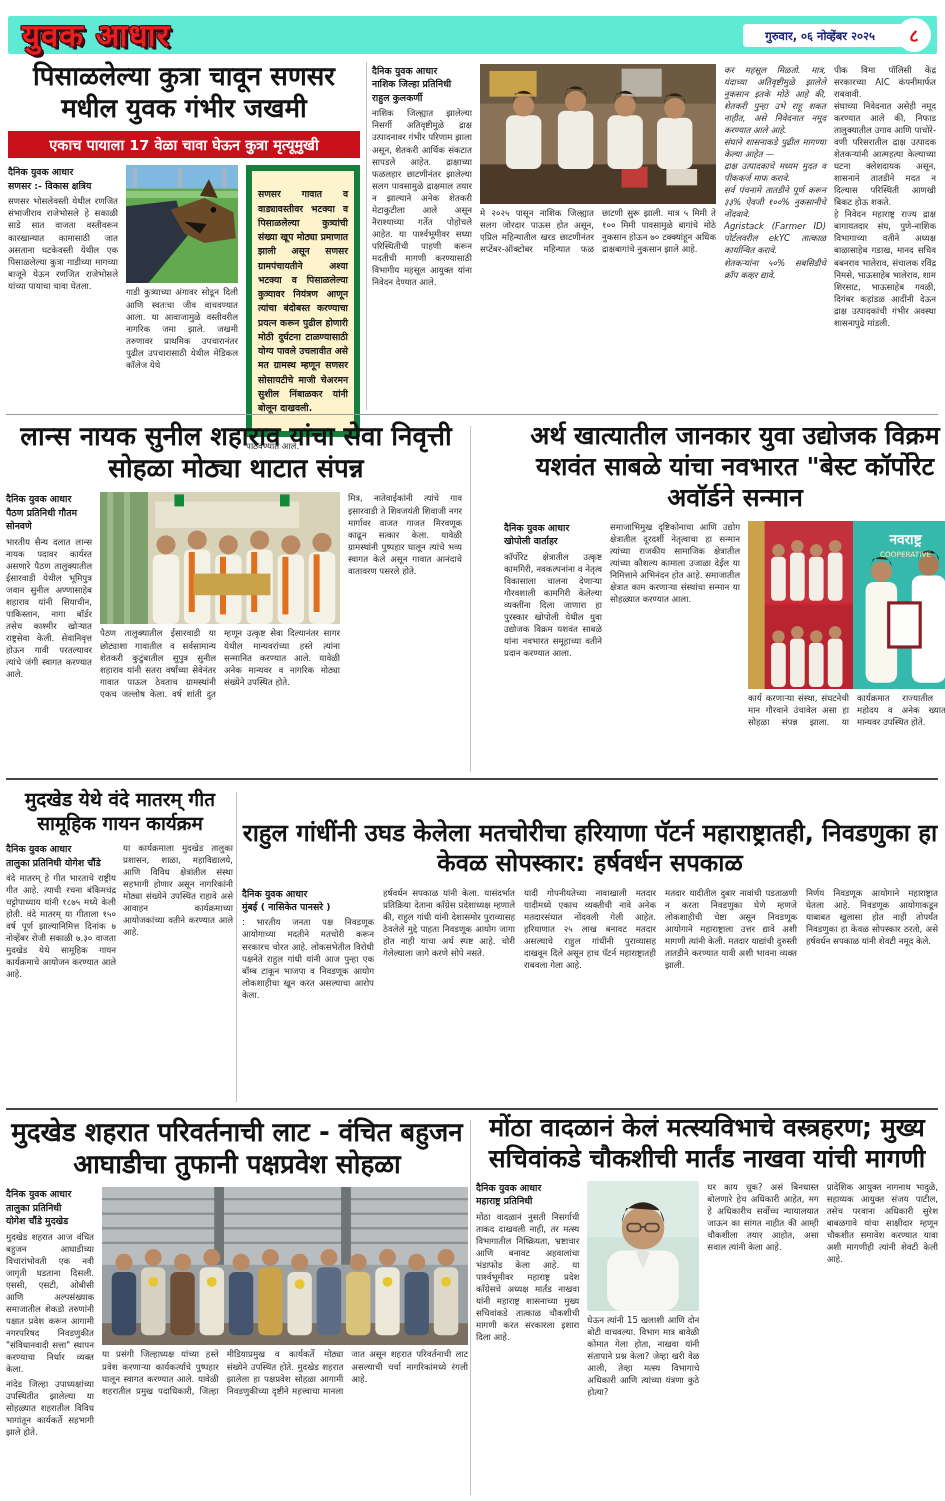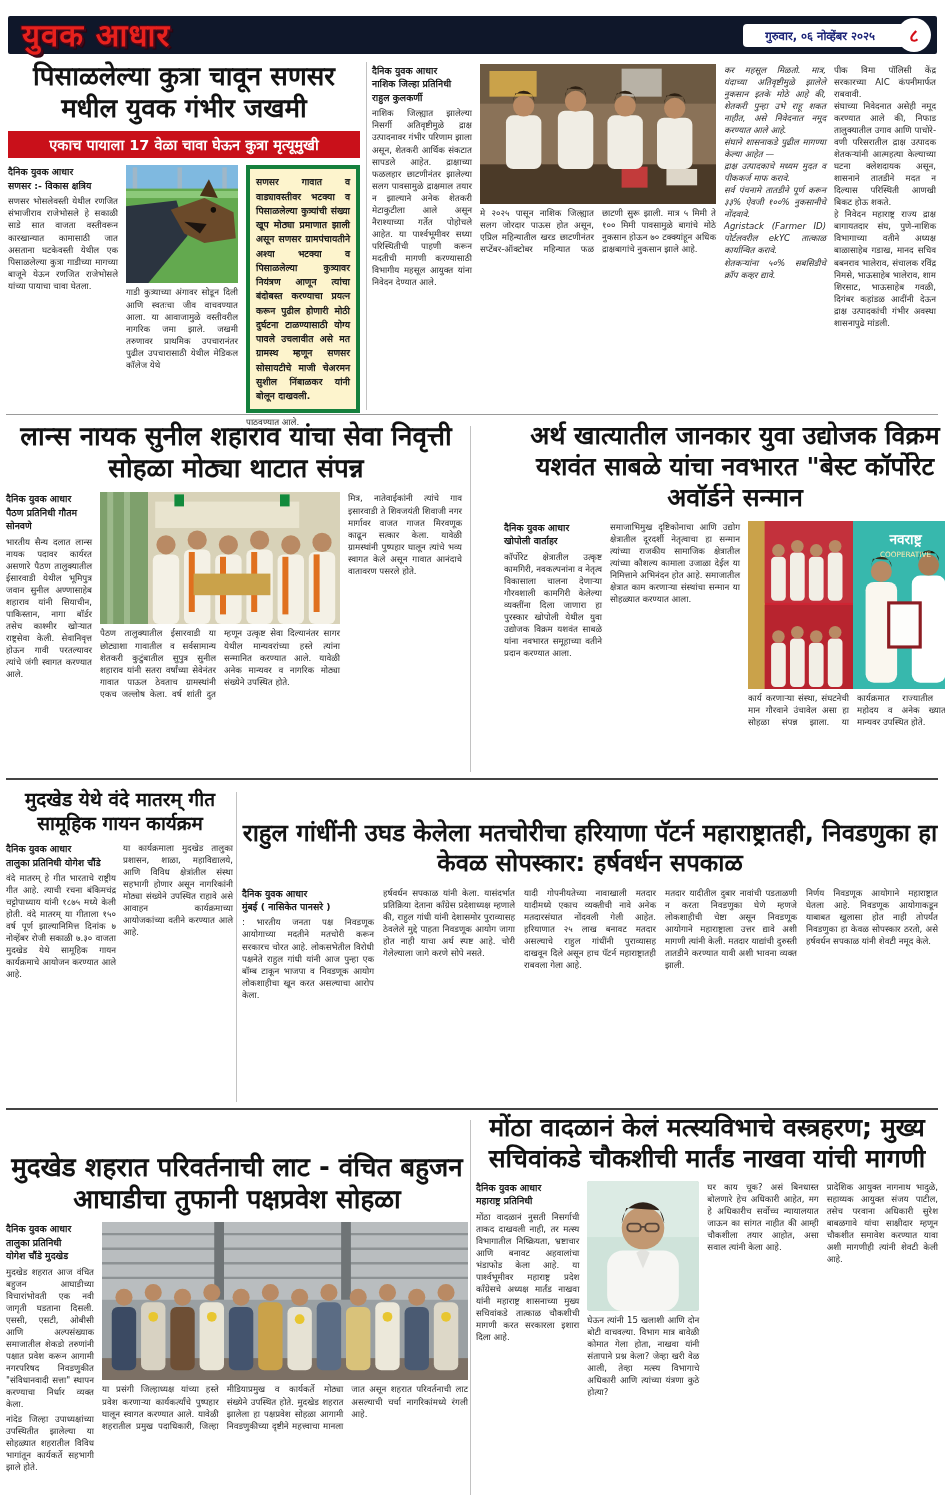--- a/index.html
+++ b/index.html
@@ -1,37 +1,37 @@
 <!DOCTYPE html>
 <html><head>
 <meta charset="utf-8">
 <style>
   html,body{margin:0;padding:0;background:#e9e9e9;}
   .page{position:relative;width:945px;height:1501px;background:#ffffff;overflow:hidden;
         font-family:"DejaVu Sans","Liberation Sans",sans-serif;color:#222;}
   .abs{position:absolute;}
   
-  .masthead-bar{left:8px;top:16px;width:929px;height:38px;background:#0f172a;border-radius:2px;
+  .masthead-bar{left:8px;top:16px;width:929px;height:38px;background:#5eead4;border-radius:2px;
     display:flex;align-items:center;justify-content:space-between;padding:0 14px;box-sizing:border-box;}
   .masthead-title{font-size:31px;font-weight:800;color:#e8211d;letter-spacing:1px;line-height:38px;
     text-shadow:2px 2px 0 #47091a,-1px -1px 0 #47091a,1px -1px 0 #47091a,-1px 1px 0 #47091a,3px 3px 0 #2a0510;}
   .date-wrap{position:relative;display:flex;align-items:center;margin-right:18px;}
   .date-box{background:#ffffff;border-radius:4px;padding:4px 30px 4px 22px;font-size:11.5px;font-weight:700;color:#1b2377;}
   .page-badge{position:absolute;right:-26px;top:-6px;width:34px;height:34px;border-radius:50%;background:#ffffff;
     display:flex;align-items:center;justify-content:center;font-size:18px;font-weight:800;color:#d40f18;}
   
   .headline{font-weight:700;color:#131313;text-align:center;line-height:1.24;}
   .maroon{color:#9e1116;}
   .kicker{background:#c9101a;color:#ffffff;font-weight:700;text-align:center;padding:3px 2px 4px;font-size:14.5px;}
   .byline{font-weight:700;font-size:9.3px;line-height:1.45;color:#1b1b1b;}
   .body-text{font-size:8.6px;line-height:1.4;text-align:justify;color:#262626;white-space:pre-line;margin-top:3px;}
   .row{display:flex;}
   .photo{position:relative;overflow:hidden;background:#cfcfcf;}
   .photo svg{display:block;width:100%;height:100%;}
-  .highlight-box{background:#fdf4cd;border:4px solid #15803d;padding:6px 6px;font-weight:700;font-size:9.2px;
+  .highlight-box{background:#fdf4cd;border:6px solid #15803d;padding:16px 6px;font-weight:700;font-size:9.2px;
     line-height:1.55;text-align:justify;color:#1d1d1d;}
   .divider-h{background:#9a9a9a;height:1px;}
   .divider-h.dark{background:#444;height:2px;}
   .divider-v{background:#c2c2c2;width:1px;}
   .undercols-2{column-count:2;column-gap:8px;}
   .undercols-3{column-count:3;column-gap:8px;}
 </style>
 </head>
 <body>
 
@@ -287,21 +287,21 @@
       <div style="flex:1;">
         <div class="body-text" style="margin-top:0;">निर्णय निवडणूक आयोगाने महाराष्ट्रात घेतला आहे. निवडणूक आयोगाकडून याबाबत खुलासा होत नाही तोपर्यंत निवडणुका हा केवळ सोपस्कार ठरतो, असे हर्षवर्धन सपकाळ यांनी शेवटी नमूद केले.</div>
       </div>
     </div>
   </div>
 
   <div class="abs divider-v" style="left:236px;top:792px;height:310px;"></div>
   <div class="abs divider-h dark" style="left:6px;top:1108px;width:932px;"></div>
 
   <div class="abs" style="left:6px;top:1116px;width:462px;">
-    <div class="headline" style="font-size:26px;margin-top:35px;">मुदखेड शहरात परिवर्तनाची लाट - वंचित बहुजन आघाडीचा तुफानी पक्षप्रवेश सोहळा</div>
+    <div class="headline" style="font-size:26px;">मुदखेड शहरात परिवर्तनाची लाट - वंचित बहुजन आघाडीचा तुफानी पक्षप्रवेश सोहळा</div>
     <div class="row" style="gap:8px;margin-top:7px;">
       <div style="width:88px;">
         <div class="byline">दैनिक युवक आधार</div>
         <div class="byline">तालुका प्रतिनिधी</div>
         <div class="byline">योगेश चौंडे मुदखेड</div>
         <div class="body-text">मुदखेड शहरात आज वंचित बहुजन आघाडीच्या विचारांभोवती एक नवी जागृती घडताना दिसली. एससी, एसटी, ओबीसी आणि अल्पसंख्याक समाजातील शेकडो तरुणांनी पक्षात प्रवेश करून आगामी नगरपरिषद निवडणुकीत "संविधानवादी सत्ता" स्थापन करण्याचा निर्धार व्यक्त केला.</div>
         <div class="body-text">नांदेड जिल्हा उपाध्यक्षांच्या उपस्थितीत झालेल्या या सोहळ्यात शहरातील विविध भागांतून कार्यकर्ते सहभागी झाले होते.</div>
       </div>
       <div style="width:366px;">
         <div class="photo" style="width:366px;height:158px;">

